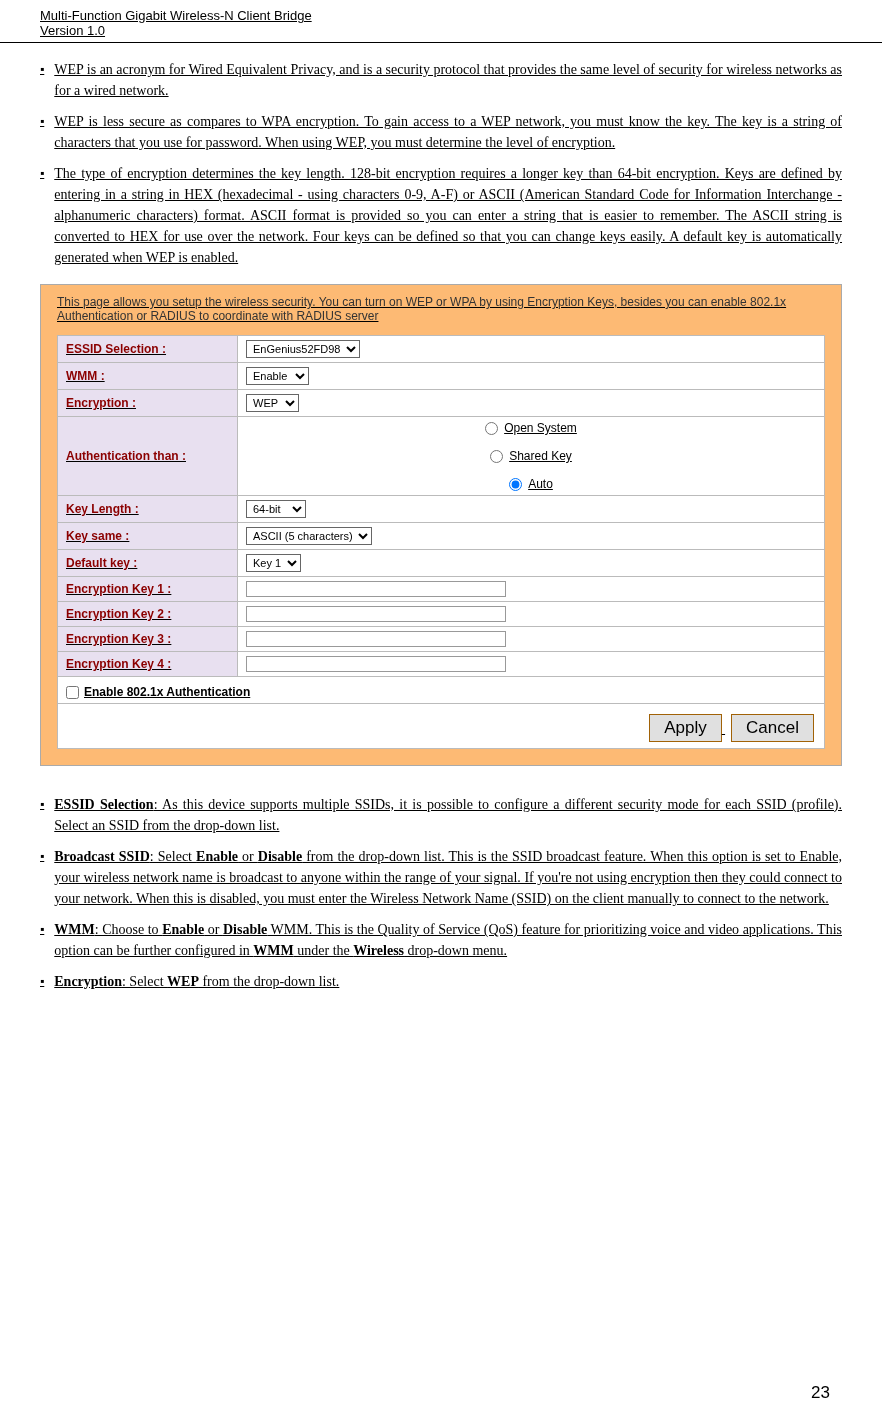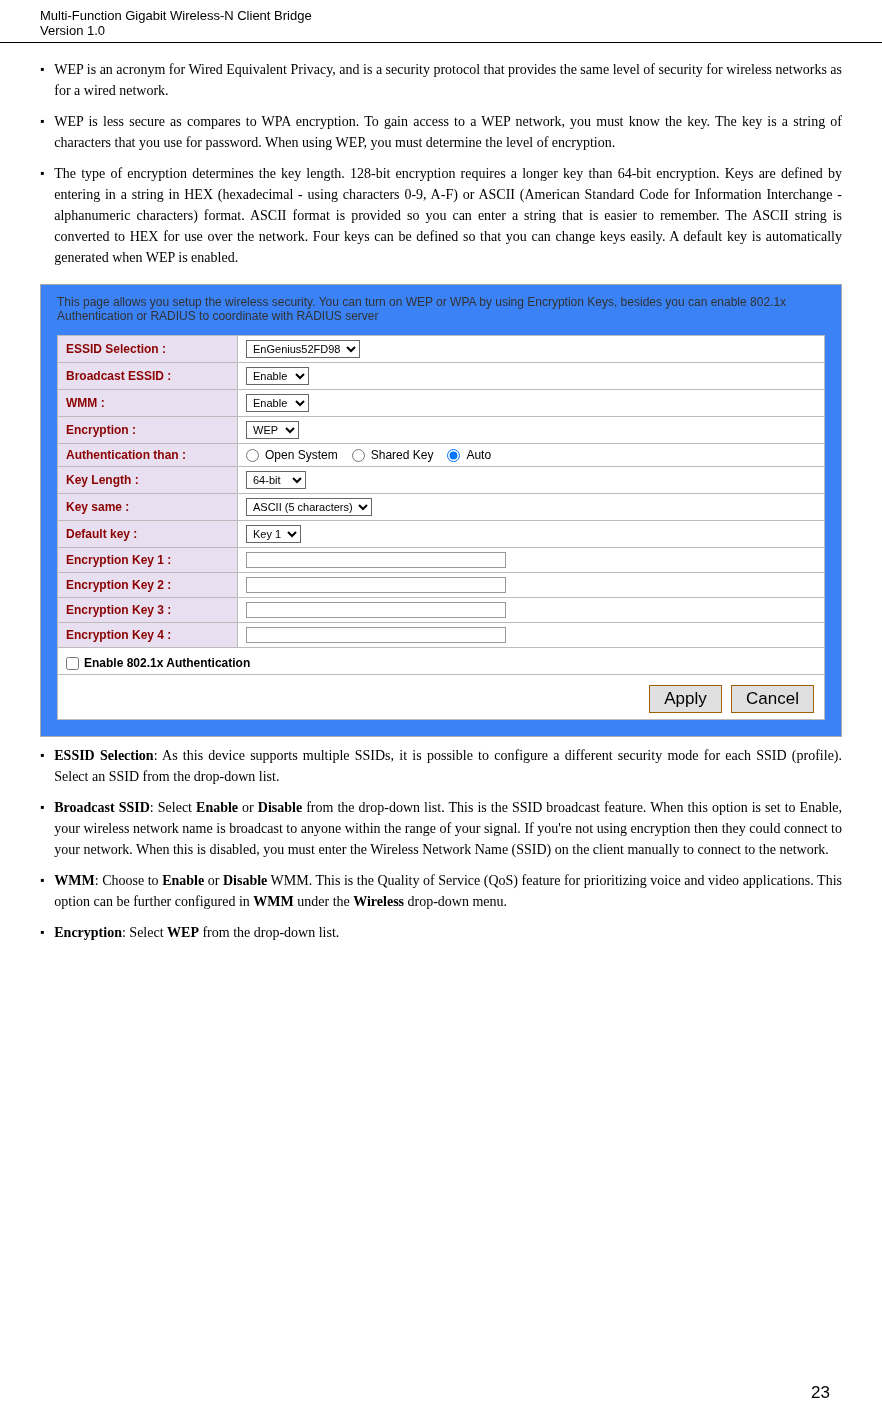--- a/index.html
+++ b/index.html
@@ -9,20 +9,21 @@
       background: #fff;
       color: #000;
       width: 882px;
       min-height: 1423px;
     }
     .page {
       width: 882px;
       min-height: 1423px;
       padding: 0;
       position: relative;
+      text-decoration: underline;
     }
     .header {
       padding: 8px 40px 4px 40px;
       border-bottom: 1px solid #000;
     }
     .header-title {
       font-size: 13px;
       font-family: Arial, sans-serif;
     }
     .content {
@@ -42,23 +43,23 @@
     }
     .bullet-list li::before {
       content: '▪';
       margin-right: 10px;
       margin-top: 1px;
       font-size: 12px;
       flex-shrink: 0;
     }
     .info-box {
       border: 1px solid #aaa;
-      background: #3b82f6;
+      background: #fdba74;
       padding: 10px 16px 16px 16px;
-      margin-bottom: 8px;
+      margin-bottom: 28px;
       font-size: 12px;
       font-family: Arial, sans-serif;
     }
     .info-box-text {
       margin-bottom: 12px;
       font-size: 12px;
       color: #333;
     }
     .form-table {
       width: 100%;
@@ -100,20 +101,21 @@
       padding: 1px 3px;
       width: 260px;
     }
     input[type="radio"] {
       margin-right: 3px;
     }
     .radio-group {
       display: flex;
       align-items: center;
       gap: 14px;
+      flex-direction: column;
     }
     .radio-label {
       display: flex;
       align-items: center;
       gap: 3px;
       font-size: 12px;
     }
     .checkbox-label {
       display: flex;
       align-items: center;
@@ -174,29 +176,20 @@
 
           <tr>
             <td class="label-cell">ESSID Selection :</td>
             <td class="value-cell">
               <select>
                 <option>EnGenius52FD98</option>
               </select>
             </td>
           </tr>
 
-          <tr>
-            <td class="label-cell">Broadcast ESSID :</td>
-            <td class="value-cell">
-              <select>
-                <option>Enable</option>
-                <option>Disable</option>
-              </select>
-            </td>
-          </tr>
 
           <tr>
             <td class="label-cell">WMM :</td>
             <td class="value-cell">
               <select>
                 <option>Enable</option>
                 <option>Disable</option>
               </select>
             </td>
           </tr>

